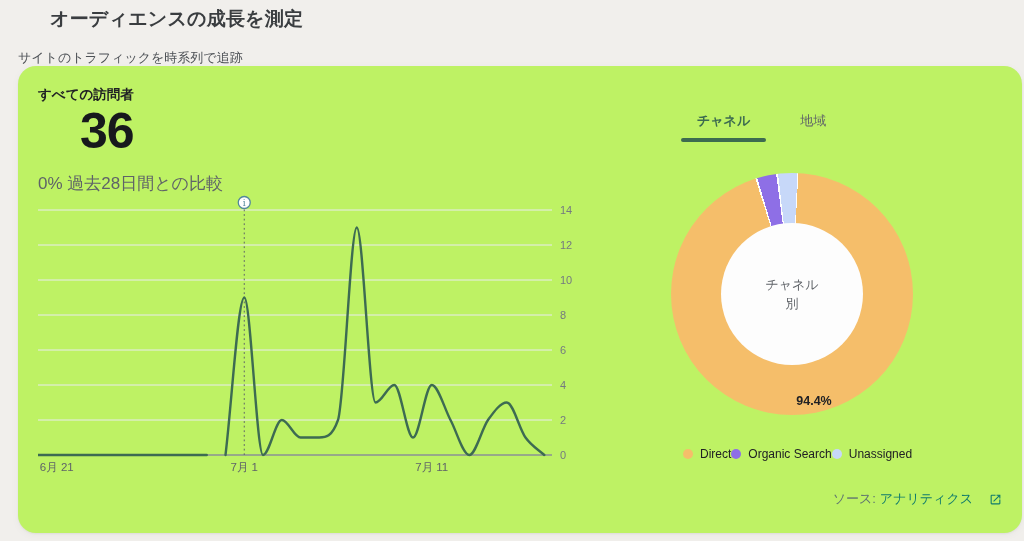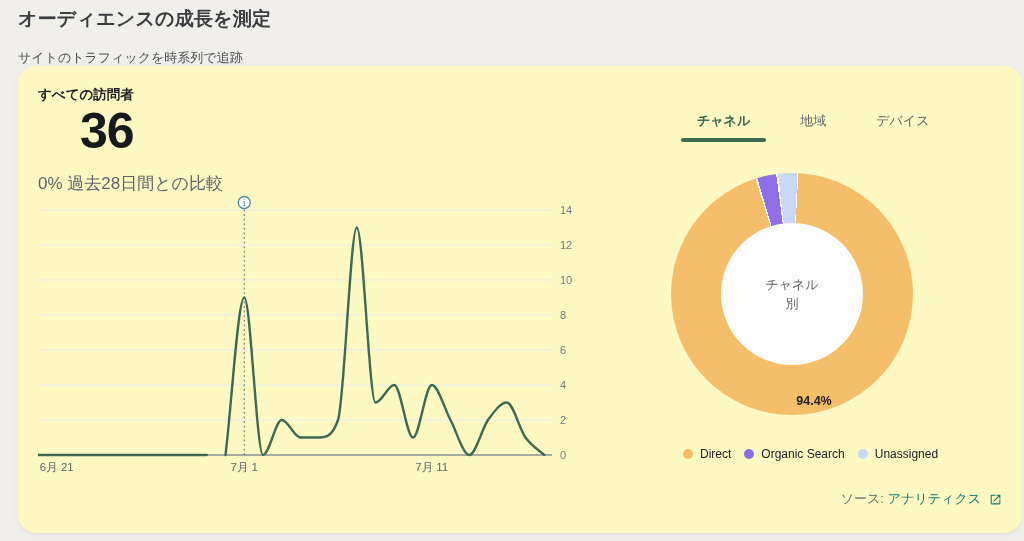--- a/index.html
+++ b/index.html
@@ -12,25 +12,25 @@
   *{margin:0;padding:0;box-sizing:border-box;}
   html,body{width:1024px;height:541px;}
   body{
     background:#f1efec;
     font-family:"Liberation Sans","DejaVu Sans",sans-serif;
     color:#3c4043;
     position:relative;
     overflow:hidden;
   }
   .page-header{position:absolute;left:18px;top:6px;}
-  .page-title{font-size:19px;font-weight:600;color:#3a3d40;letter-spacing:.2px;}
+  .page-title{font-size:19px;font-weight:600;color:#3a3d40;letter-spacing:.2px;margin-left:32px;}
   .page-subtitle{font-size:13px;color:#4d5156;margin-top:17px;}
   .card{
     position:absolute;left:18px;top:66px;width:1004px;height:467px;
-    background:#fef9c3;border-radius:18px;
+    background:#bef264;border-radius:18px;
     box-shadow:0 1px 2px rgba(0,0,0,.05),0 2px 8px rgba(0,0,0,.04);
   }
   .metric-label{position:absolute;left:20px;top:20px;font-size:13.5px;font-weight:700;color:#202124;}
   .metric-value{position:absolute;left:18px;top:36px;font-size:50px;font-weight:700;color:#17191c;letter-spacing:-1px;margin-left:44px;}
   .metric-comparison{position:absolute;left:20px;top:106px;font-size:17px;color:#5f6368;}
   .line-chart{position:absolute;left:20px;top:124px;width:545px;height:292px;}
   .tabs{position:absolute;left:663px;top:46px;display:flex;gap:18px;}
   .tab{
     position:relative;display:inline-block;padding:0 16px 12px;
     font-size:13px;color:#5f6368;cursor:pointer;white-space:nowrap;
@@ -43,28 +43,28 @@
   .donut{position:absolute;left:653px;top:107px;width:242px;height:242px;border-radius:50%;}
   .donut-hole{
     position:absolute;left:50px;top:50px;width:142px;height:142px;border-radius:50%;
     background:#fdfdfd;display:flex;flex-direction:column;align-items:center;justify-content:center;
     font-size:13px;color:#5f6368;line-height:19px;text-align:center;
   }
   .donut-percent{
     position:absolute;left:143px;top:228px;transform:translate(-50%,-50%);
     font-size:12.5px;font-weight:700;color:#202124;
   }
-  .legend{position:absolute;left:665px;top:381px;display:flex;gap:13px;align-items:center;}
+  .legend{position:absolute;left:665px;top:381px;display:flex;align-items:center;}
   .legend-item{display:flex;align-items:center;gap:7px;font-size:12px;color:#202124;white-space:nowrap;}
   .legend-dot{width:10px;height:10px;border-radius:50%;flex:0 0 auto;}
   .source{
     position:absolute;right:20px;top:424px;display:flex;align-items:center;gap:4px;
     font-size:13px;color:var(--source-gray);
   }
-  .source a{color:var(--link-teal);text-decoration:none;display:flex;align-items:center;gap:8px;cursor:pointer;}
+  .source a{color:var(--link-teal);text-decoration:none;display:flex;align-items:center;gap:16px;cursor:pointer;}
 </style>
 </head>
 <body>
 
 <header class="page-header">
   <div class="page-title">オーディエンスの成長を測定</div>
   <div class="page-subtitle">サイトのトラフィックを時系列で追跡</div>
 </header>
 
 <section class="card">
@@ -98,21 +98,20 @@
           <circle cx="206.25" cy="12.5" r="6" fill="#fdfdfd" stroke="var(--info-teal)" stroke-width="1.3"></circle>
           <text x="206.25" y="16" font-size="9" fill="var(--info-teal)" text-anchor="middle" font-family="DejaVu Serif, serif">i</text>
         </g>
         <path d="M0,265 L168.75,265" fill="none" stroke="#3D6B52" stroke-width="2.4" stroke-linecap="round"></path>
         <path d="M187.5,265.0C193.8,212.5 200.0,107.5 206.3,107.5C212.5,107.5 218.8,265.0 225.0,265.0C231.3,265.0 237.5,230.0 243.8,230.0C250.0,230.0 256.3,247.5 262.5,247.5C268.8,247.5 275.0,247.5 281.3,247.5C287.5,247.5 293.8,247.5 300.0,230.0C306.3,212.5 312.5,37.5 318.8,37.5C325.0,37.5 331.3,212.5 337.5,212.5C343.8,212.5 350.0,195.0 356.3,195.0C362.5,195.0 368.8,247.5 375.0,247.5C381.3,247.5 387.5,195.0 393.8,195.0C400.0,195.0 406.3,218.3 412.5,230.0C418.8,241.7 425.0,265.0 431.3,265.0C437.5,265.0 443.8,238.8 450.0,230.0C456.3,221.3 462.5,212.5 468.8,212.5C475.0,212.5 481.3,238.8 487.5,247.5C493.8,256.3 500.0,259.2 506.3,265.0" fill="none" stroke="#3D6B52" stroke-width="2.4" stroke-linecap="round" stroke-linejoin="round"></path>
       </svg></div>
 
   <nav class="tabs">
     <div class="tab active">チャネル</div>
     <div class="tab">地域</div>
-    <div class="tab">デバイス</div>
   </nav>
 
   <div class="donut" id="donut-ring" style="background: conic-gradient(from 3deg, rgb(245, 190, 106) 0.45deg, rgb(245, 190, 106) 339.39deg, rgb(253, 253, 253) 339.39deg, rgb(253, 253, 253) 340.29deg, rgb(142, 111, 230) 340.29deg, rgb(142, 111, 230) 349.47deg, rgb(253, 253, 253) 349.47deg, rgb(253, 253, 253) 350.37deg, rgb(199, 216, 249) 350.37deg, rgb(199, 216, 249) 359.55deg, rgb(253, 253, 253) 359.55deg, rgb(253, 253, 253) 360.45deg);">
     <div class="donut-hole">
       <div>チャネル</div>
       <div>別</div>
     </div>
     <div class="donut-percent">94.4%</div>
   </div>
 

